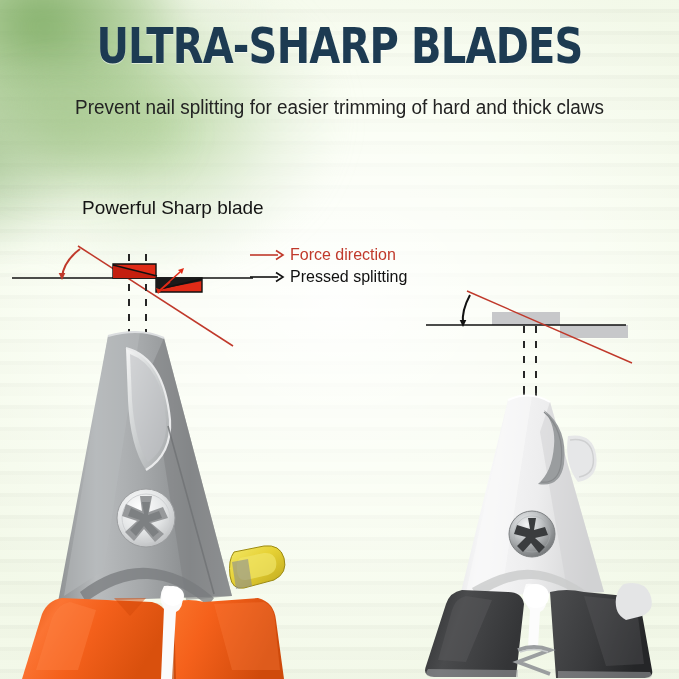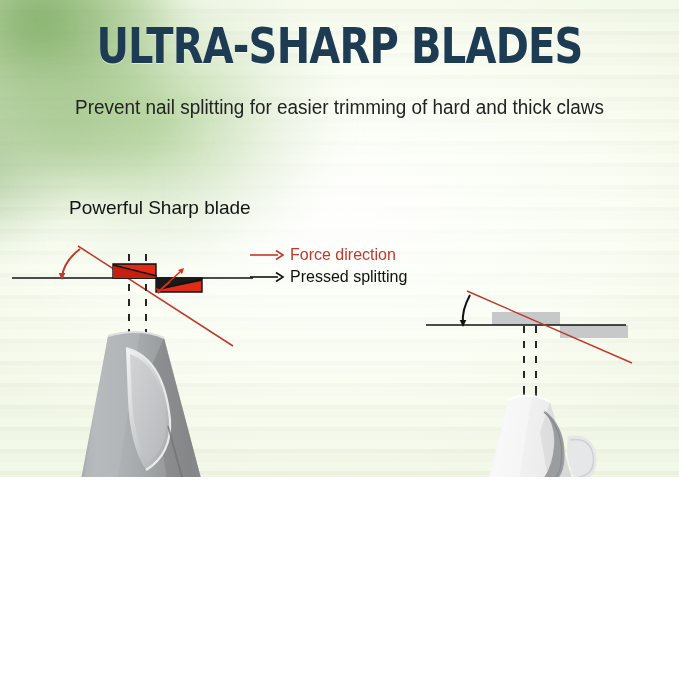--- a/index.html
+++ b/index.html
@@ -1,21 +1,21 @@
 <!DOCTYPE html>
 <html><head>
 <meta charset="utf-8">
 <style>
   html,body{margin:0;padding:0;}
   body{
     width:679px;height:679px;overflow:hidden;
     font-family:"Liberation Sans","DejaVu Sans",sans-serif;
     background:#ffffff;
   }
-  #stage{position:relative;width:679px;height:477px;overflow:hidden;background:#bef264;}
+  #stage{position:relative;width:679px;height:679px;overflow:hidden;background:#bef264;}
 
   
   .bg-stripes{
     position:absolute;inset:0;
     background:repeating-linear-gradient(
       180deg,
       #ffffff 0px,#ffffff 9px,
       #f3f3f3 9px,#f3f3f3 13px,
       #fafafa 13px,#fafafa 22px);
     opacity:.85;
@@ -52,21 +52,21 @@
   .subtitle{
     position:absolute;left:0;top:96px;width:679px;text-align:center;
     font-size:19.5px;font-weight:400;color:#232323;line-height:1.2;
     transform:scaleX(.97);transform-origin:50% 50%;white-space:nowrap;
   }
 
   
   .sec-head{
     position:absolute;font-size:19px;font-weight:400;color:#141414;white-space:nowrap;
   }
-  .sec-head.left{left:69px;top:197px;}
+  .sec-head.left{left:82px;top:197px;}
   .sec-head.right{left:452px;top:197px;}
 
   
   .diagram{position:absolute;}
   .diagram svg{display:block;overflow:visible;}
 
   
   .legend{position:absolute;left:249px;top:244px;}
   .legend-row{display:flex;align-items:center;height:22px;white-space:nowrap;}
   .legend-arrow{display:block;}

